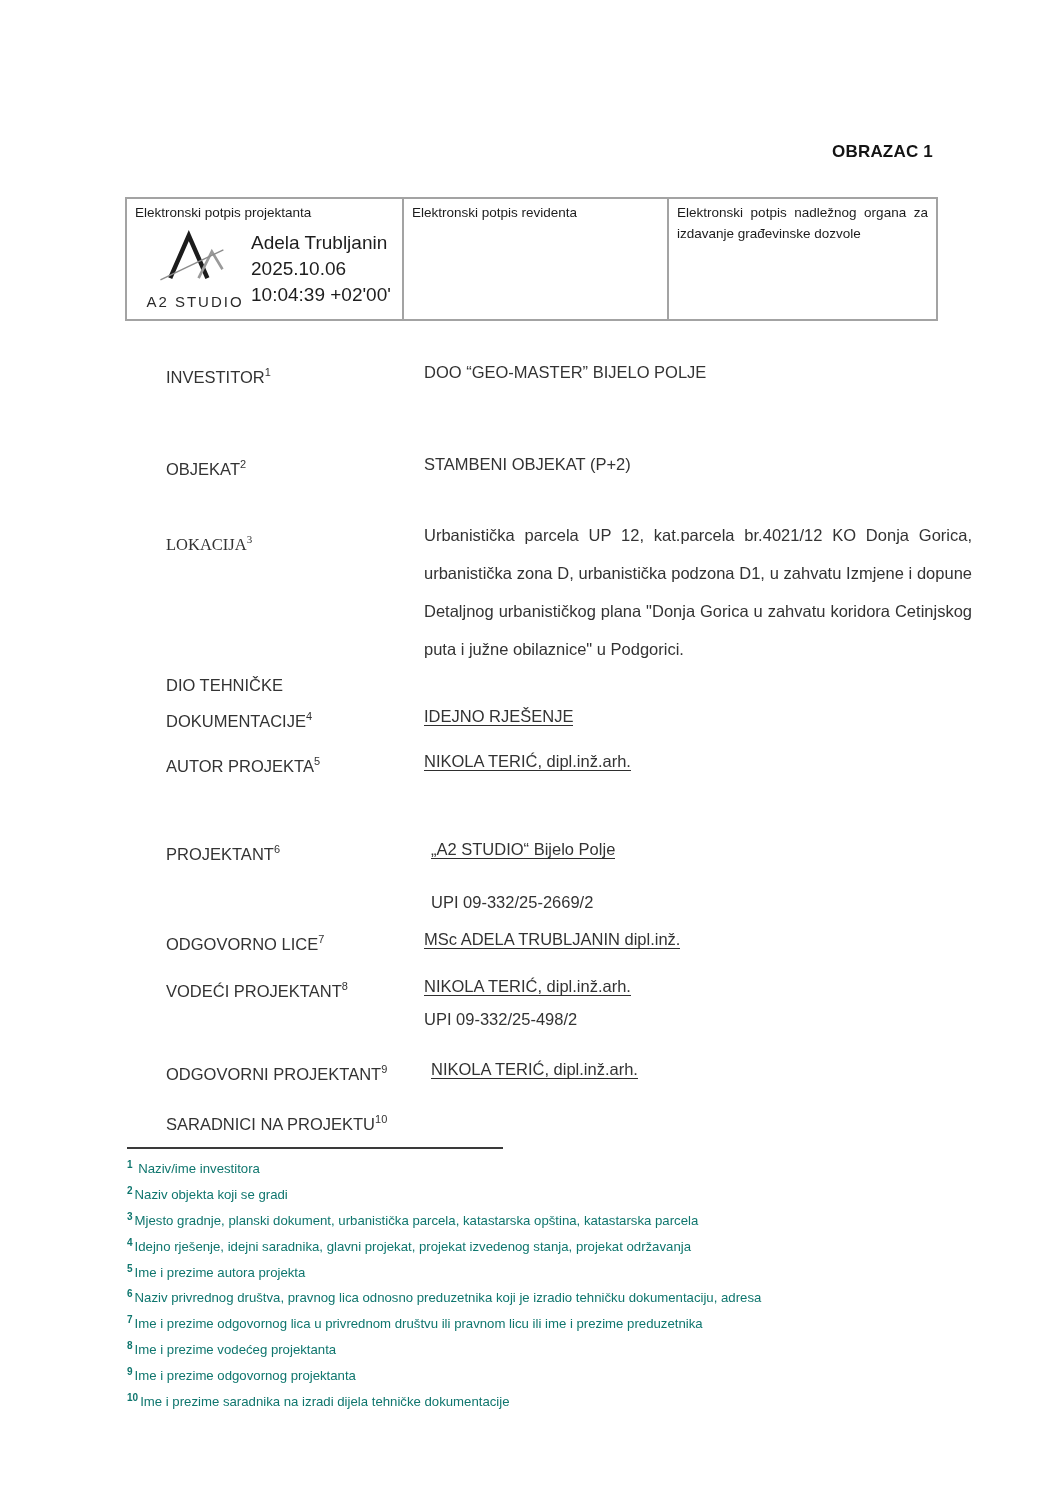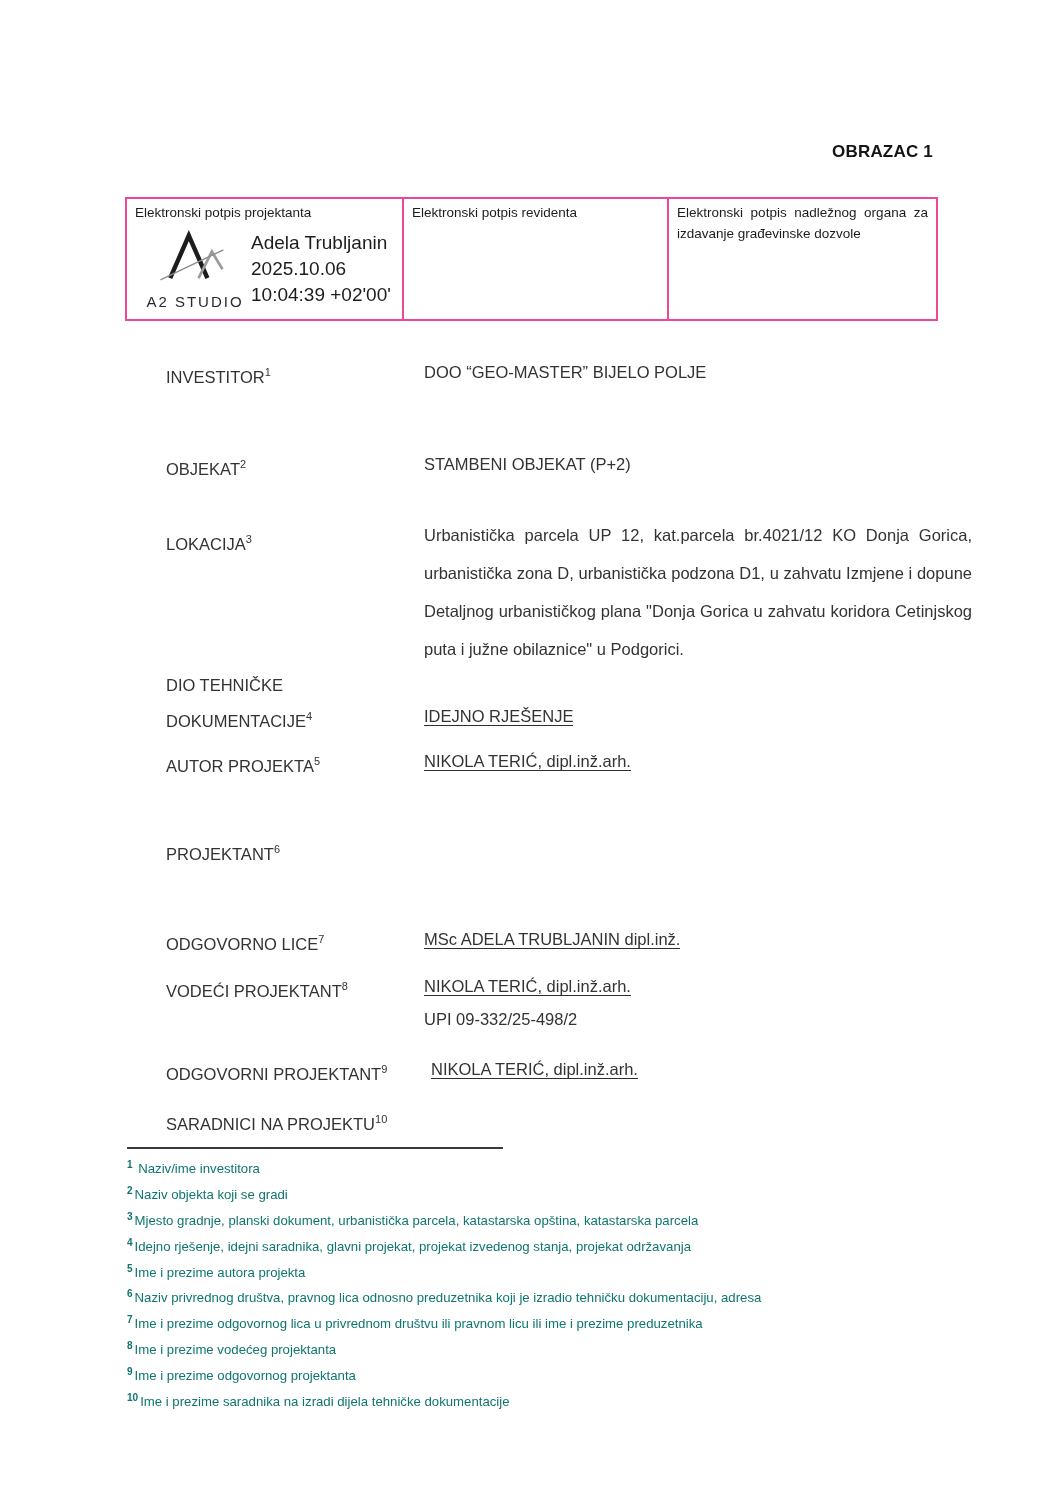--- a/index.html
+++ b/index.html
@@ -31,21 +31,21 @@
   
   .sig-table {
     position: absolute;
     top: 197px;
     left: -2px;
     width: 807px;
     border-collapse: collapse;
     table-layout: fixed;
   }
   .sig-table td {
-    border: 2px solid #ec4899;
+    border: 2px solid #a3a3a3;
     vertical-align: top;
     padding: 4px 8px 6px 8px;
     font-size: 13.5px;
     line-height: 1.55;
     color: #1c1c1c;
     height: 96px;
   }
   .td-c1 { width: 259px; }
   .td-c2 { width: 247px; }
   .td-c3 { width: 251px; text-align: justify; }
@@ -78,21 +78,21 @@
   .fvalue { width: 548px; flex: none; line-height: 31px; }
   .flabel sup { font-size: 11px; color: #333333; }
   .u {
     border-bottom: 1.5px solid #2e2e2e;
     padding-bottom: 0;
   }
   .justify {
     text-align: justify;
     line-height: 38px;
   }
-  .pt8 { padding-top: 8px; }
+  .pt8 { padding-top: 8px; font-family: Liberation Serif, serif; }
   .pt31 { padding-top: 31px; }
   .value2 { display: block; }
   .v2-gap25 { margin-top: 22px; }
   .v2-gap10 { margin-top: 2px; }
   .indent6 { padding-left: 7px; }
   
   .footnotes {
     position: absolute;
     top: 1147px;
     left: 0;
@@ -173,20 +173,24 @@
       <div class="fvalue pt31"><span class="u">IDEJNO RJEŠENJE</span></div>
     </div>
 
     <div class="frow" style="top:746px">
       <div class="flabel"><span>AUTOR PROJEKTA</span><sup>5</sup></div>
       <div class="fvalue"><span class="u">NIKOLA TERIĆ, dipl.inž.arh.</span></div>
     </div>
 
     <div class="frow" style="top:834px">
       <div class="flabel"><span>PROJEKTANT</span><sup>6</sup></div>
+      <div class="fvalue indent6">
+        <span class="u">„A2 STUDIO“ Bijelo Polje</span>
+        <span class="value2 v2-gap25">UPI 09-332/25-2669/2</span>
+      </div>
     </div>
 
     <div class="frow" style="top:924px">
       <div class="flabel"><span>ODGOVORNO LICE</span><sup>7</sup></div>
       <div class="fvalue"><span class="u">MSc ADELA TRUBLJANIN dipl.inž.</span></div>
     </div>
 
     <div class="frow" style="top:971px">
       <div class="flabel"><span>VODEĆI PROJEKTANT</span><sup>8</sup></div>
       <div class="fvalue">

